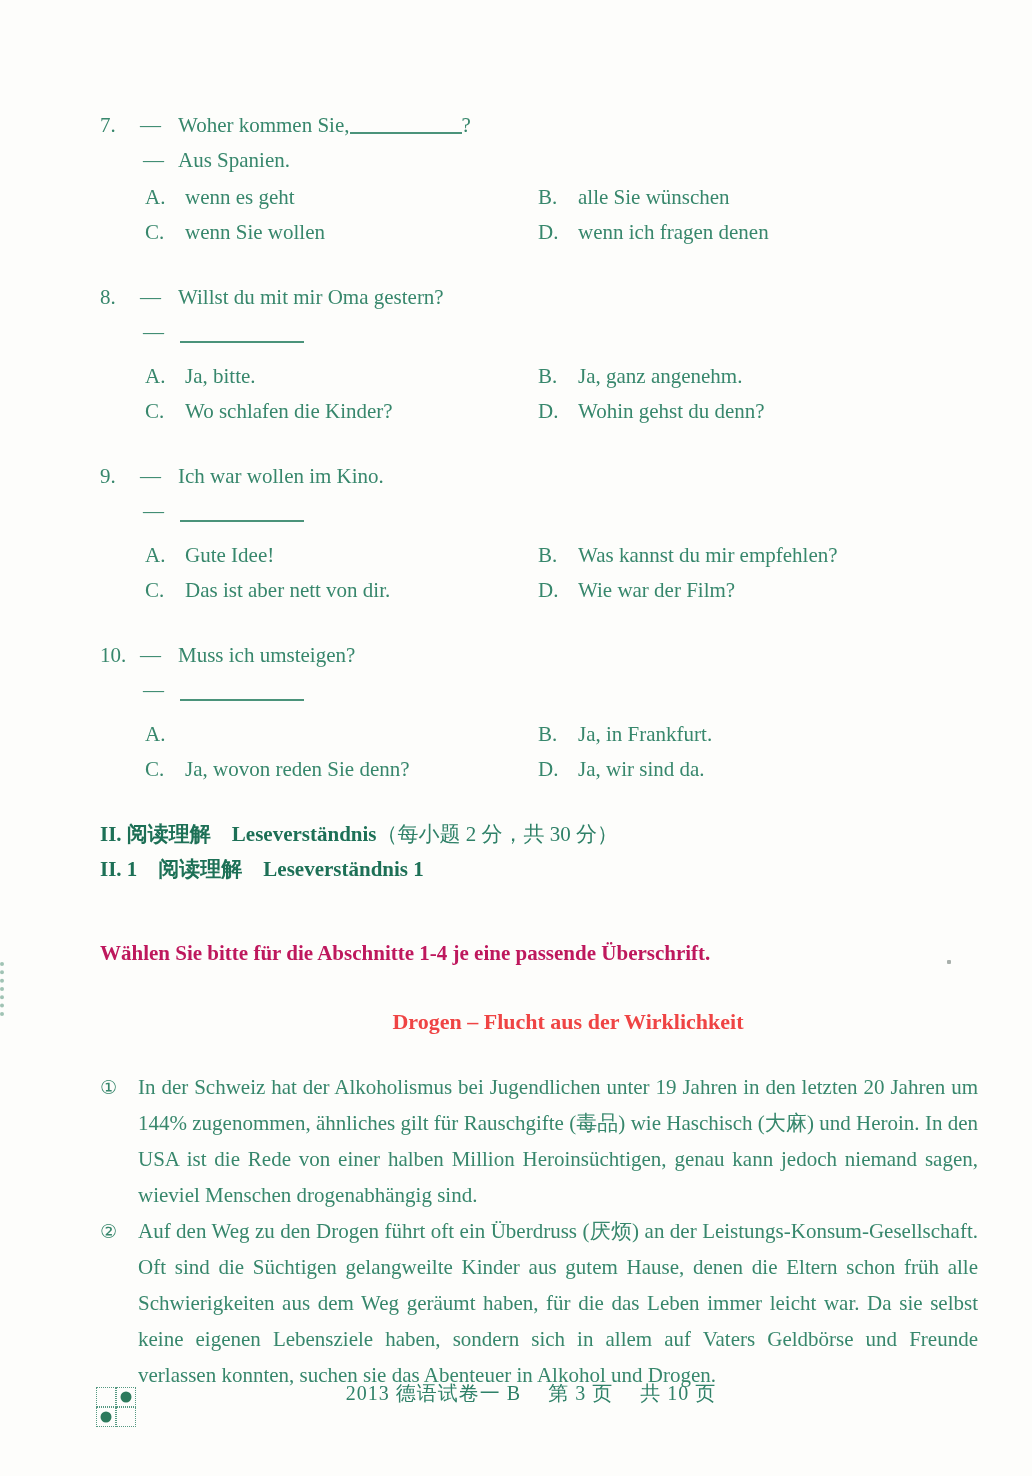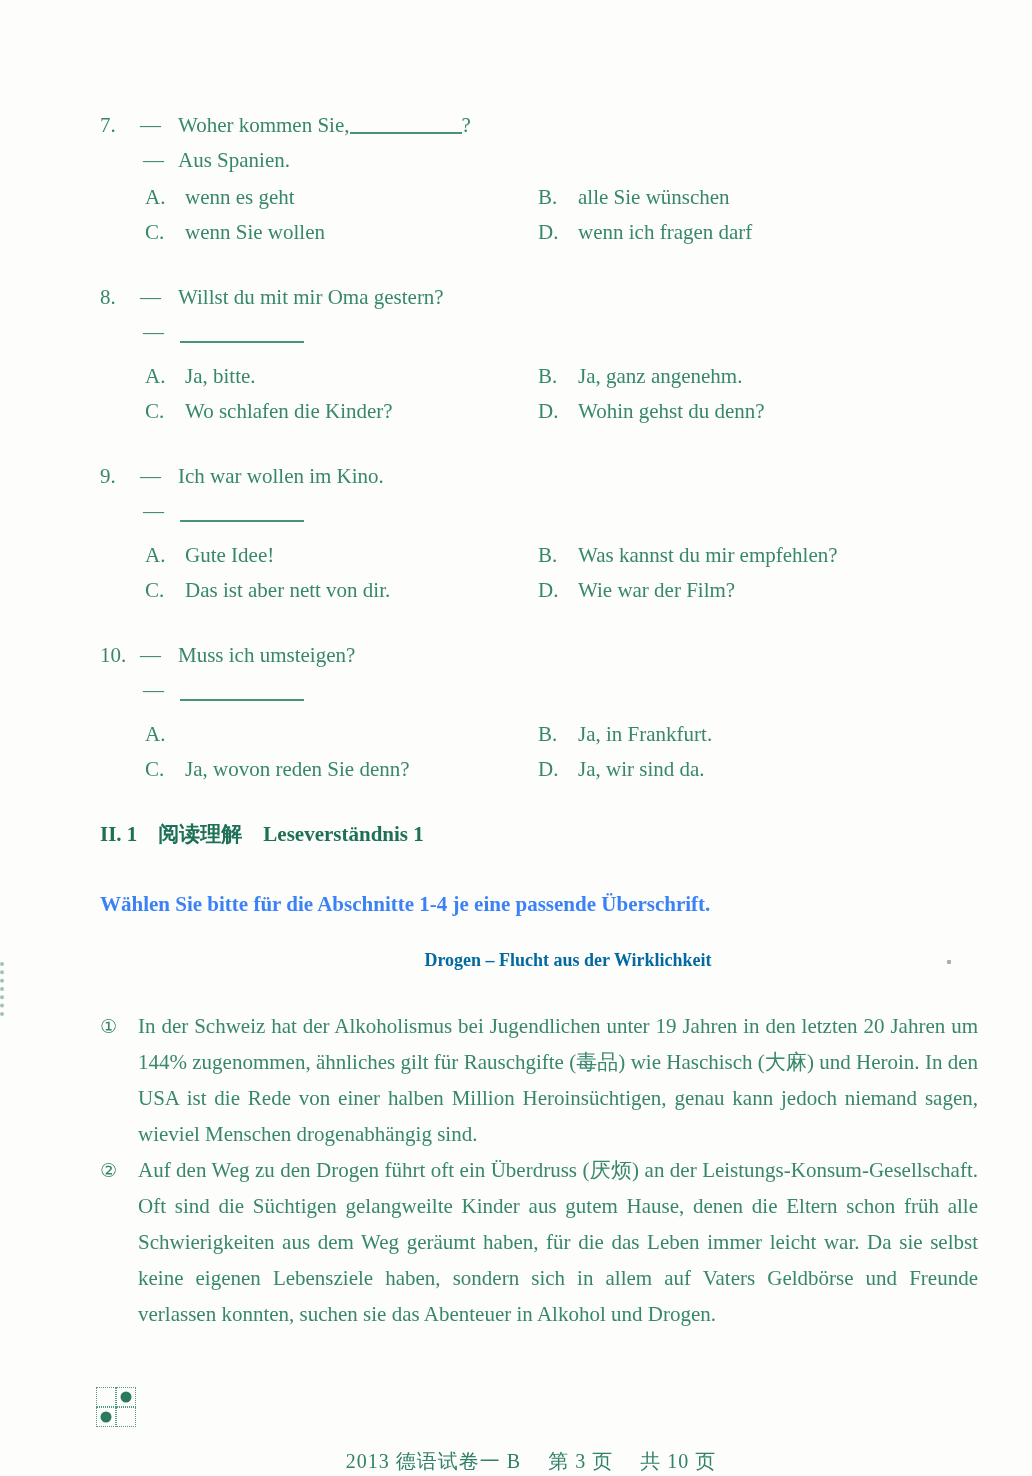--- a/index.html
+++ b/index.html
@@ -37,33 +37,33 @@
     margin-left:45px; margin-top:2px;
     display:grid; grid-template-columns:393px auto;
     line-height:34.5px;
   }
   .opt { display:flex; }
   .opt-label { width:40px; flex:none; }
 
   
   .sec-h { font-weight:bold; color:#1d7056; line-height:35px; }
   .sec-h .paren { font-weight:normal; color:#2f8168; }
-  .instruction { margin-top:35px; font-weight:bold; color:#3b82f6; line-height:35px; }
+  .instruction { margin-top:49px; font-weight:bold; color:#be185d; line-height:35px; }
   .reading-title {
-    margin-top:21px; font-weight:bold; color:#0369a1;
-    text-align:center; padding-left:58px; font-size:18px; line-height:35px;
+    margin-top:33px; font-weight:bold; color:#ef4444;
+    text-align:center; padding-left:58px; font-size:22px; line-height:35px;
   }
   .paras { margin-top:30px; }
   .para { display:flex; line-height:36px; }
   .para-marker { width:38px; flex:none; font-family:"DejaVu Sans","Liberation Sans",sans-serif; font-size:19px; }
   .para-text { flex:1; text-align:justify; }
 
   
   .footer-text {
-    position:absolute; top:1448px; left:0; width:100%;
+    position:absolute; top:1380px; left:0; width:100%;
     text-align:center; padding-left:30px;
     font-size:20px; color:#2f8168; letter-spacing:1px;
   }
   .reg-mark {
     position:absolute; left:96px; top:1387px;
     width:40px; height:40px;
     display:grid; grid-template-columns:1fr 1fr; grid-template-rows:1fr 1fr;
   }
   .reg-cell { border:1px dotted rgba(55,135,108,.85); position:relative; }
   .reg-dot {
@@ -105,21 +105,21 @@
         <div class="opt">
             <span class="opt-label">B.</span>
             <span>alle Sie wünschen</span>
           </div>
         <div class="opt">
             <span class="opt-label">C.</span>
             <span>wenn Sie wollen</span>
           </div>
         <div class="opt">
             <span class="opt-label">D.</span>
-            <span>wenn ich fragen darf</span>
+            <span>wenn ich fragen denen</span>
           </div>
       </div>
     </div>
 
     <div class="question">
       <div class="q-head">
         <span class="q-num">8.</span>
         <span class="q-dash">—</span>
         <span class="q-text">Willst du mit mir Oma gestern?</span>
       </div>
@@ -199,20 +199,21 @@
             <span class="opt-label">C.</span>
             <span>Ja, wovon reden Sie denn?</span>
           </div>
         <div class="opt">
             <span class="opt-label">D.</span>
             <span>Ja, wir sind da.</span>
           </div>
       </div>
     </div>
 
+    <div class="sec-h"><span>II. 阅读理解　Leseverständnis</span><span class="paren">（每小题 2 分，共 30 分）</span></div>
     <div class="sec-h">II. 1　阅读理解　Leseverständnis 1</div>
 
     <div class="instruction">Wählen Sie bitte für die Abschnitte 1-4 je eine passende Überschrift.</div>
 
     <div class="reading-title">Drogen – Flucht aus der Wirklichkeit</div>
 
     <div class="paras">
       <div class="para">
         <span class="para-marker">①</span>
         <span class="para-text">In der Schweiz hat der Alkoholismus bei Jugendlichen unter 19 Jahren in den letzten 20 Jahren um 144% zugenommen, ähnliches gilt für Rauschgifte (毒品) wie Haschisch (大麻) und Heroin. In den USA ist die Rede von einer halben Million Heroinsüchtigen, genau kann jedoch niemand sagen, wieviel Menschen drogenabhängig sind.</span>

